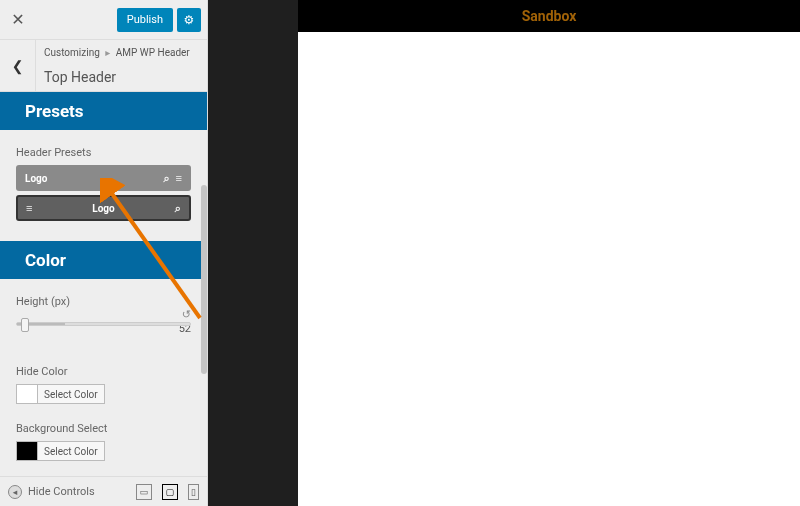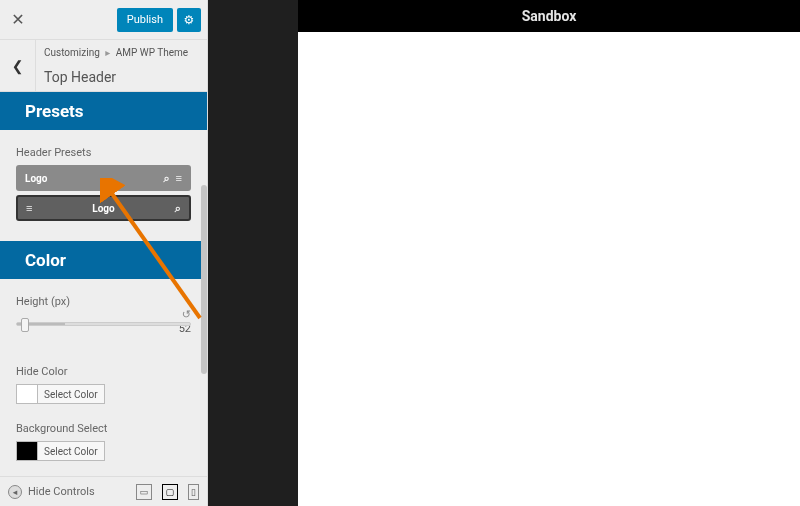--- a/index.html
+++ b/index.html
@@ -53,21 +53,21 @@
   .footer { height:30px; border-top:1px solid #ddd; background:#eee; display:flex; align-items:center; justify-content:space-between; padding:0 8px; font-size:11px; color:#666; position:absolute; bottom:0; left:0; right:0; }
   .hide-controls { display:flex; align-items:center; gap:6px; cursor:pointer; }
   .hide-controls .icn { width:14px;height:14px;border:1px solid #888;border-radius:50%;display:flex;align-items:center;justify-content:center;font-size:9px; background:#ddd; }
   .devices { display:flex; gap:10px; }
   .dev-btn { width:16px; height:16px; border:1px solid #888; display:flex; align-items:center; justify-content:center; font-size:9px; color:#555; cursor:pointer; background:#eee; }
   .dev-btn.active { border-color:#000; color:#000; }
   .dev-btn.phone { width:11px; }
   
   .gap { width:90px; background:#1f1f1f; }
   .preview { flex:1; background:#fff; display:flex; flex-direction:column; }
-  .preview-header { height:32px; background:#000; color:#e5e5e5; display:flex; align-items:center; justify-content:center; font-size:14px; font-weight:bold; }
+  .preview-header { height:32px; background:#000; color:#a16207; display:flex; align-items:center; justify-content:center; font-size:14px; font-weight:bold; }
   
   .arrow { position:absolute; pointer-events:none; z-index:50; }
 </style>
 </head>
 <body>
 
 <div class="app">
 
   <div class="customizer">
 
@@ -82,21 +82,21 @@
     </div>
 
     <div class="crumbpanel">
       <div class="back-btn">
         <span>❮</span>
       </div>
       <div class="crumb-right">
         <div class="crumb-line">
           <span>Customizing</span>
           <span class="crumb-sep">▸</span>
-          <span>AMP WP Theme</span>
+          <span>AMP WP Header</span>
         </div>
         <div class="crumb-title">Top Header</div>
       </div>
     </div>
 
     <div class="scroll-area">
       <div class="scroll-inner">
 
         <div class="section-bar">Presets</div>
         <div class="section-body">

